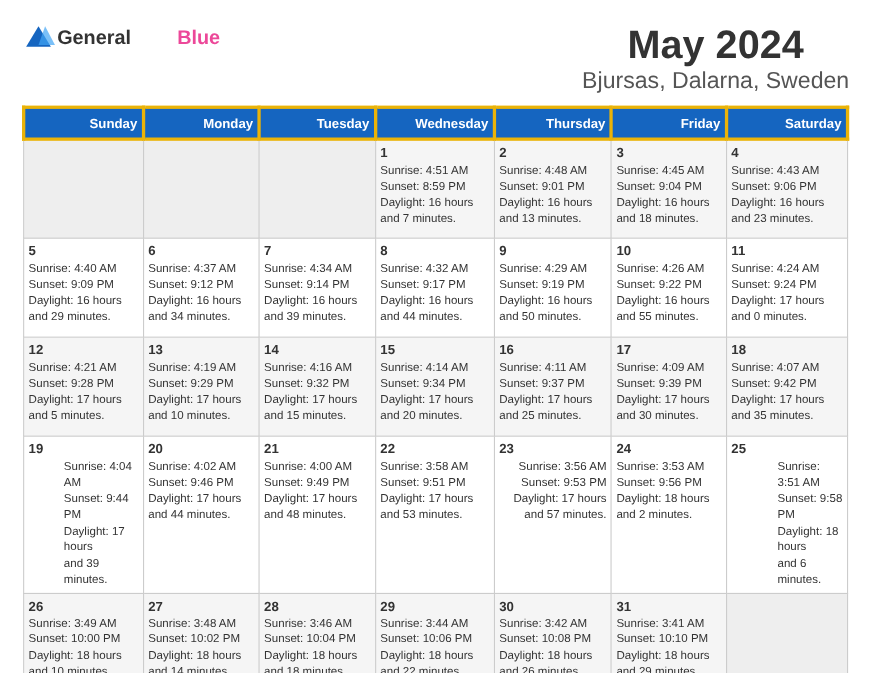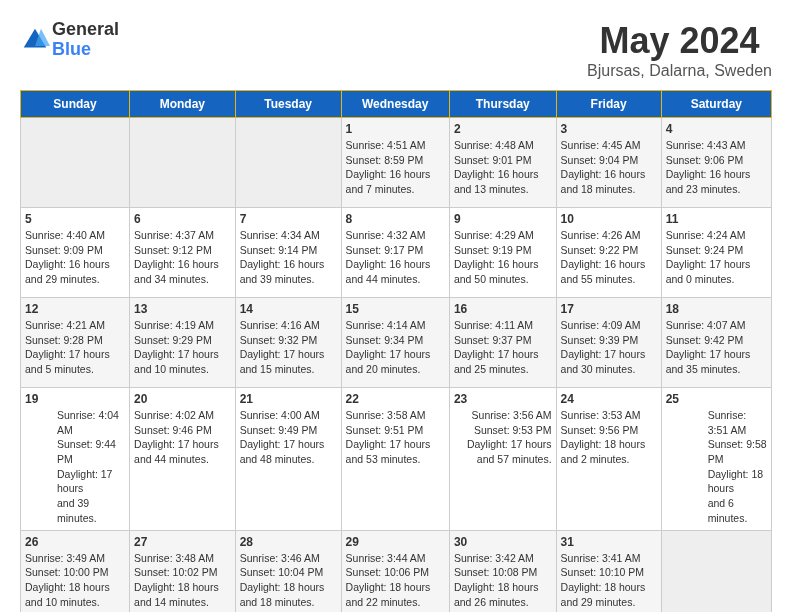--- a/index.html
+++ b/index.html
@@ -15,63 +15,64 @@
       justify-content: space-between;
       align-items: flex-start;
       margin-bottom: 10px;
     }
     .logo {
       display: flex;
       align-items: center;
     }
     .logo-text {
       display: flex;
-      flex-direction: column;
+      flex-direction: row;
       line-height: 1.1;
+      gap: 42px;
     }
     .logo-general {
       font-size: 18px;
       font-weight: bold;
       color: #333;
     }
     .logo-blue {
       font-size: 18px;
       font-weight: bold;
-      color: #3b82f6;
+      color: #ec4899;
     }
     .logo-icon {
       width: 30px;
       height: 30px;
       margin-right: 2px;
     }
     .title-section {
       text-align: center;
     }
     .month-year {
       font-size: 36px;
       font-weight: bold;
       color: #333;
     }
     .location {
-      font-size: 16px;
+      font-size: 21px;
       color: #555;
     }
     table {
       width: 100%;
       border-collapse: collapse;
       font-size: 11px;
     }
     thead tr th {
       background-color: #1565c0;
       color: #fff;
       padding: 6px 4px;
-      text-align: center;
+      text-align: right;
       font-size: 12px;
       font-weight: bold;
-      border: 1px solid #eab308;
+      border: 3px solid #eab308;
     }
     tbody tr td {
       border: 1px solid #ccc;
       vertical-align: top;
       padding: 4px;
       height: 90px;
       width: 113px;
       background: #fff;
     }
     tbody tr:nth-child(odd) td {

